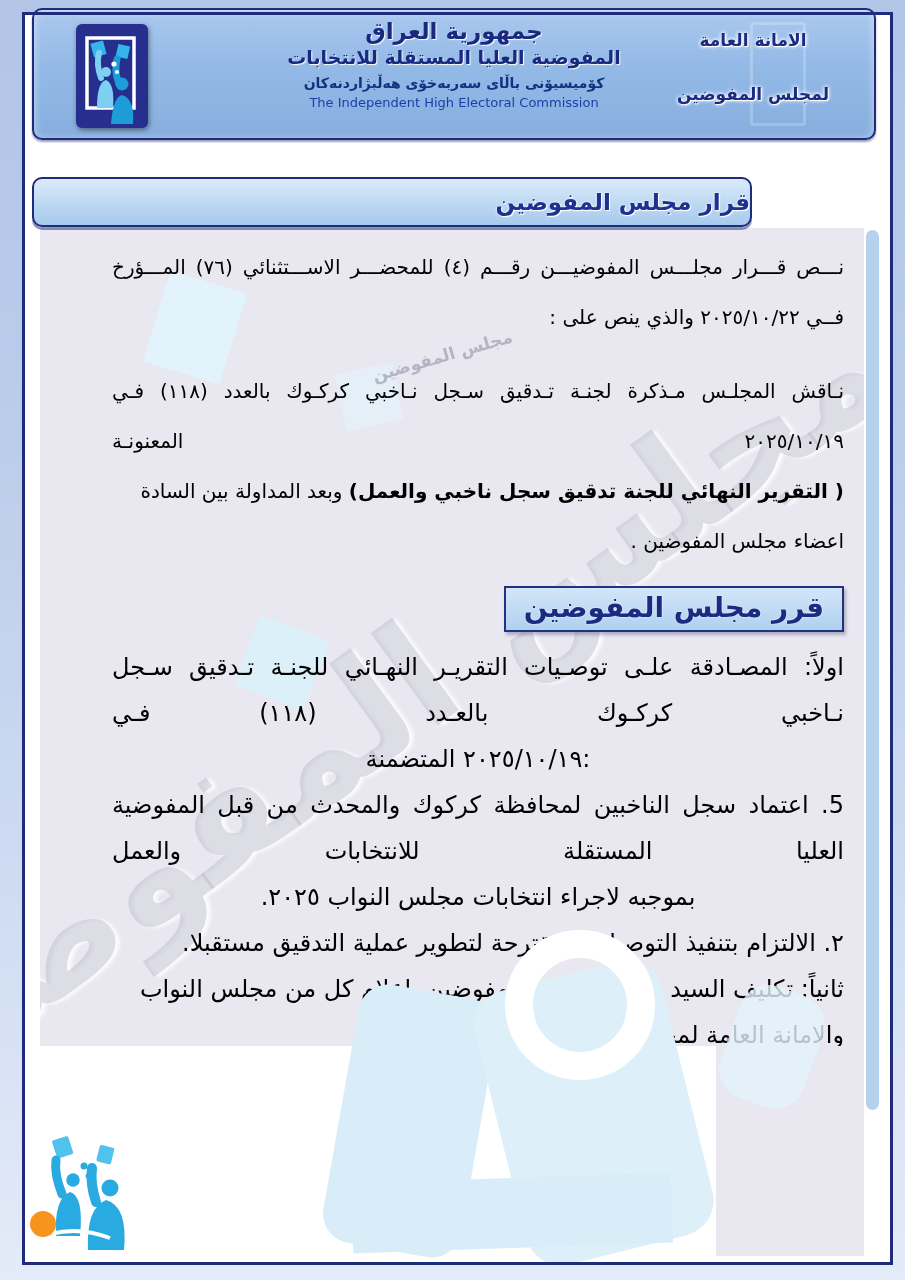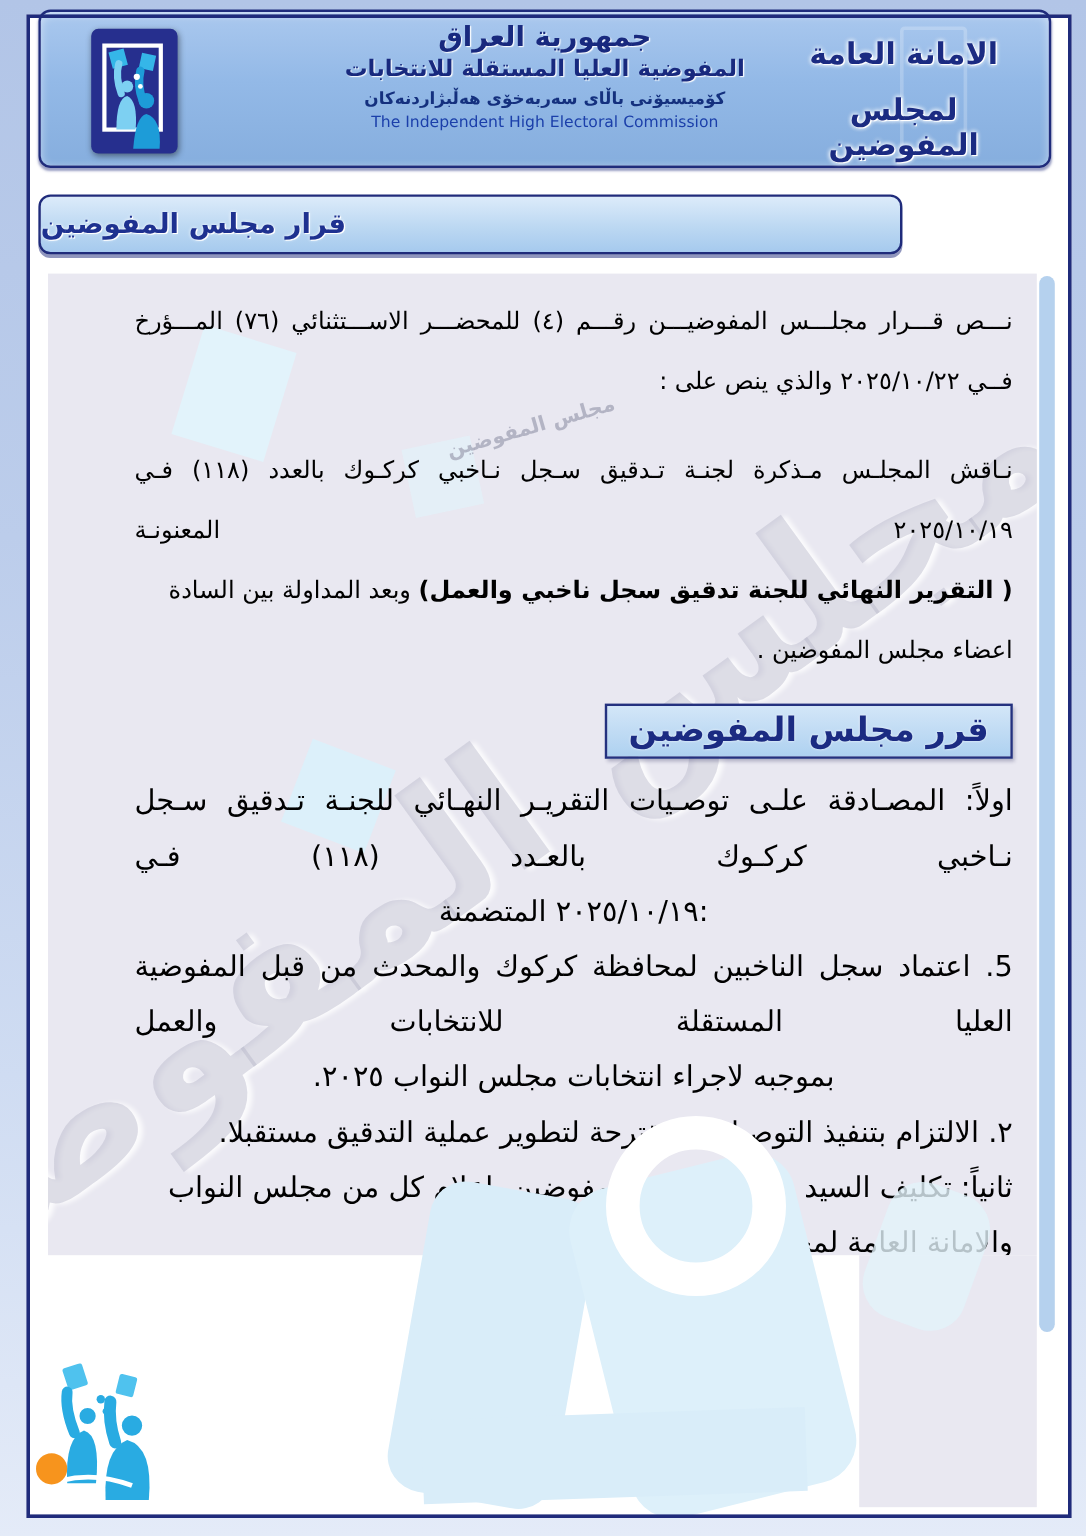--- a/index.html
+++ b/index.html
@@ -22,31 +22,31 @@
     box-shadow: inset 0 2px 8px rgba(255,255,255,.5), 0 2px 2px rgba(31,43,123,.45); }
   .logo-box { position:absolute; left:42px; top:14px; width:72px; height:104px;
     background:#262f8e; border-radius:6px; box-shadow:1px 2px 5px rgba(0,0,0,.45); }
   .band-center { position:absolute; left:0; right:0; margin:auto; width:420px; top:8px;
     text-align:center; color:#18297e; }
   .bc1 { font-size:23px; font-weight:bold; text-shadow:1px 1px 1px #fff; }
   .bc2 { font-size:19px; font-weight:bold; margin-top:2px; text-shadow:1px 1px 1px #fff; }
   .bc3 { font-size:14px; font-weight:bold; margin-top:7px; color:#14307e; }
   .bc4 { font-size:13px; font-weight:normal; margin-top:4px; color:#1b3faa; }
   .band-right { position:absolute; right:26px; top:20px; width:190px; text-align:center;
-    font-size:25px; font-weight:bold; color:#1b2b82;
+    font-size:17px; font-weight:bold; color:#1b2b82;
     text-shadow:0 0 4px #fff, 0 0 4px #fff, 1px 1px 0 #fff; }
-  .band-right .l2 { margin-top:18px; }
+  .band-right .l2 { margin-top:34px; }
   .ghost { position:absolute; right:68px; top:12px; width:56px; height:104px;
     border:3px solid rgba(255,255,255,.22); border-radius:4px; }
 
   
-  .title-bar { position:absolute; left:32px; top:162px; width:720px; height:50px; z-index:5;
+  .title-bar { position:absolute; left:32px; top:177px; width:720px; height:50px; z-index:5;
     background:linear-gradient(180deg,#dcebfa 0%,#bcd8f2 55%,#a6caee 100%);
     border:2px solid #1f2b7b; border-radius:10px;
-    box-shadow:0 3px 0 rgba(31,43,123,.5); text-align:left; }
+    box-shadow:0 3px 0 rgba(31,43,123,.5); text-align:right; }
   .title-bar .t { line-height:46px; font-size:23px; font-weight:bold; color:#1e3190;
     text-shadow:0 0 3px #fff, 1px 1px 0 #fff; }
 
   
   .content { position:absolute; left:40px; top:228px; width:824px; height:818px;
     background:#e9e8f1; overflow:hidden; z-index:2; direction:rtl; }
   .content-text { position:relative; z-index:6; padding:14px 20px 0 72px; color:#000; }
   .line { font-size:20px; line-height:50px; }
   .item-line { font-size:24px; line-height:46px; font-weight:normal; }
   .just { text-align:justify; text-align-last:justify; }

